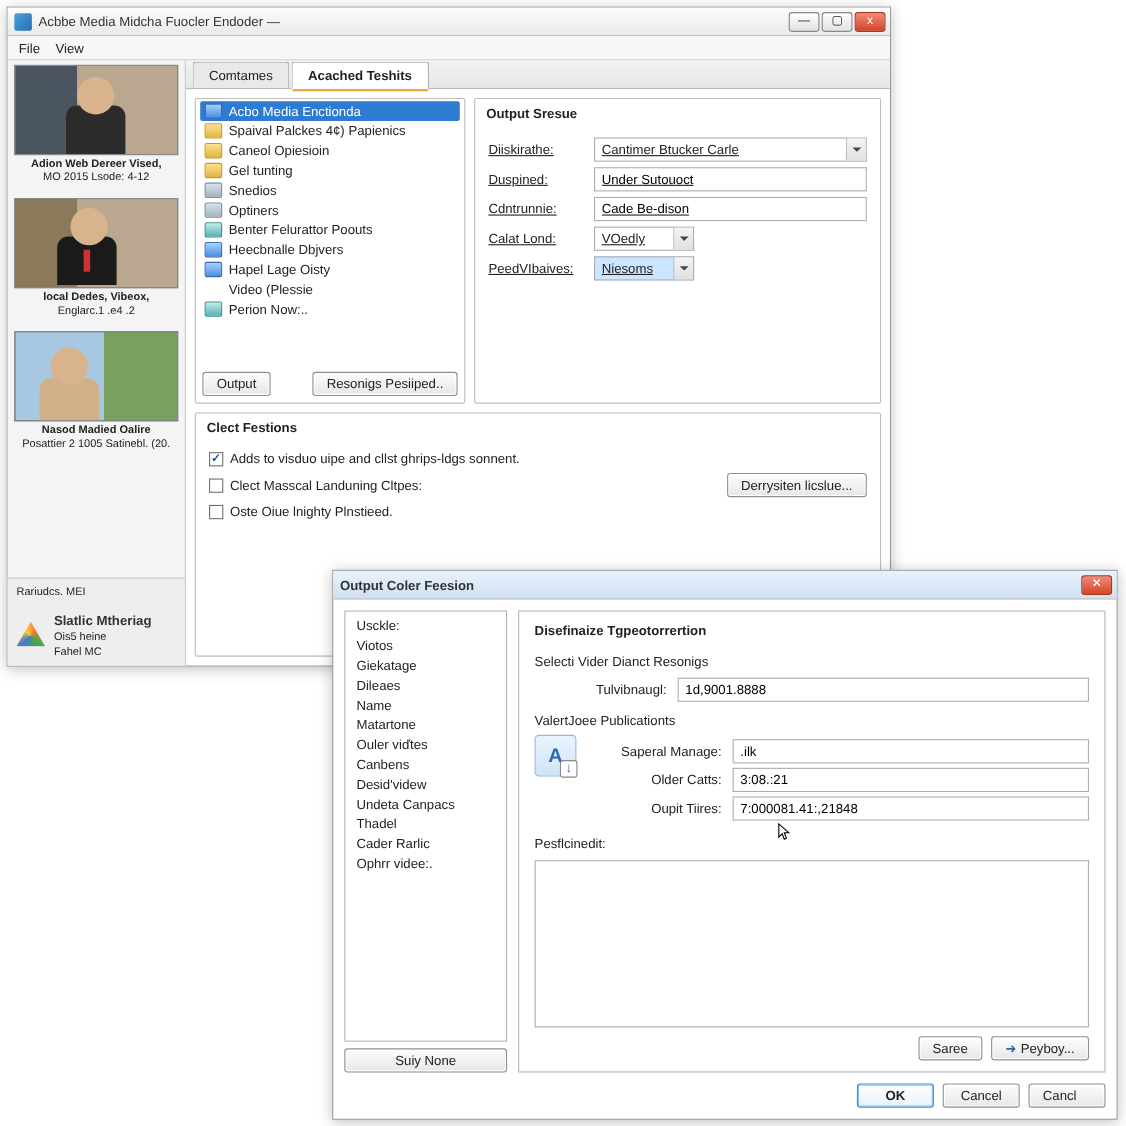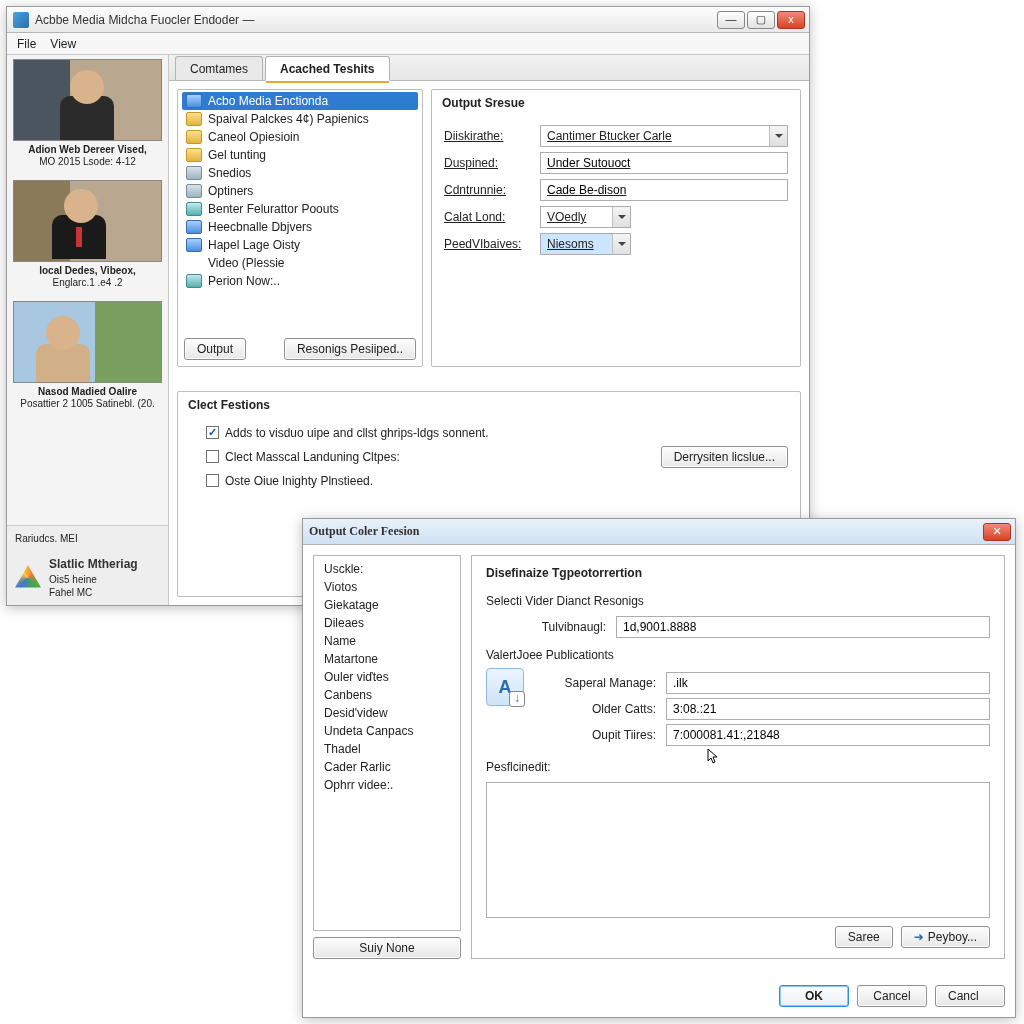--- a/index.html
+++ b/index.html
@@ -118,21 +118,21 @@
   font-size:12px;
 }
 .tab.active {
   background:#fff; font-weight:700; border-bottom:1px solid #fff;
   position:relative; top:1px;
 }
 .tab.active::after{
   content:""; position:absolute; left:0; right:0; bottom:-3px; height:2px; background:#e7a73c;
 }
 
-.panels { flex:1; padding:8px; display:flex; flex-direction:column; gap:24px; overflow:hidden;}
+.panels { flex:1; padding:8px; display:flex; flex-direction:column; gap:8px; overflow:hidden;}
 .panel-row { display:flex; gap:8px; }
 .panel {
   border:1px solid #bcbcbc; background:#fff; border-radius:2px;
 }
 .panel .legend { font-weight:700; padding:6px 10px; }
 .tree-panel { width:246px; height:278px; display:flex; flex-direction:column; }
 .tree {
   flex:1; overflow:auto; padding:2px 4px;
 }
 .tree-item {
@@ -175,38 +175,37 @@
   position:absolute; right:0; top:0; bottom:0; width:18px;
   border-left:1px solid #c0c0c0;
   display:flex; align-items:center; justify-content:center;
   background:linear-gradient(#f4f4f4,#e0e0e0);
 }
 .fsel .arrow::after{ content:""; border:4px solid transparent; border-top-color:#444; margin-top:4px;}
 .fsel.hl{ background:#cde6ff; }
 
 .festions-panel { flex:1; }
 .festions-body { padding:8px 12px 10px; display:grid; grid-template-columns:1fr auto; gap:6px 18px; align-items:center;}
-.chk-row{ display:flex; align-items:flex-start; gap:6px;margin-left:16px;}
+.chk-row{ display:flex; align-items:flex-end; gap:6px;}
 .chk{
   width:13px; height:13px; border:1px solid #707070; background:#fff;
   display:inline-flex; align-items:center; justify-content:center;
 }
 .chk.checked::after{
   content:"✓"; font-size:11px; line-height:1; color:#1558a0; font-weight:700;
 }
 
 
 .dlg {
   left:302px; top:518px; width:714px; height:500px;
 }
 .dlg .titlebar{
   background:linear-gradient(#eaf2fb,#cfe0f2);
-  font-family:Liberation Serif, serif;
-}
-.dlg-body{ padding:10px; display:flex; gap:26px; height:calc(100% - 26px); flex-direction:column;}
+}
+.dlg-body{ padding:10px; display:flex; gap:10px; height:calc(100% - 26px); flex-direction:column;}
 .dlg-top{ display:flex; gap:10px; flex:1; }
 .dlg-list{
   width:148px; border:1px solid #b6b6b6; padding:4px 0; background:#fff;
 }
 .dlg-list div{ padding:2px 10px; }
 .dlg-right{
   flex:1; border:1px solid #b6b6b6; padding:10px 14px; position:relative;
   display:flex; flex-direction:column;
 }
 .dlg-right h3{ font-size:12px; font-weight:700; margin-bottom:8px;}

